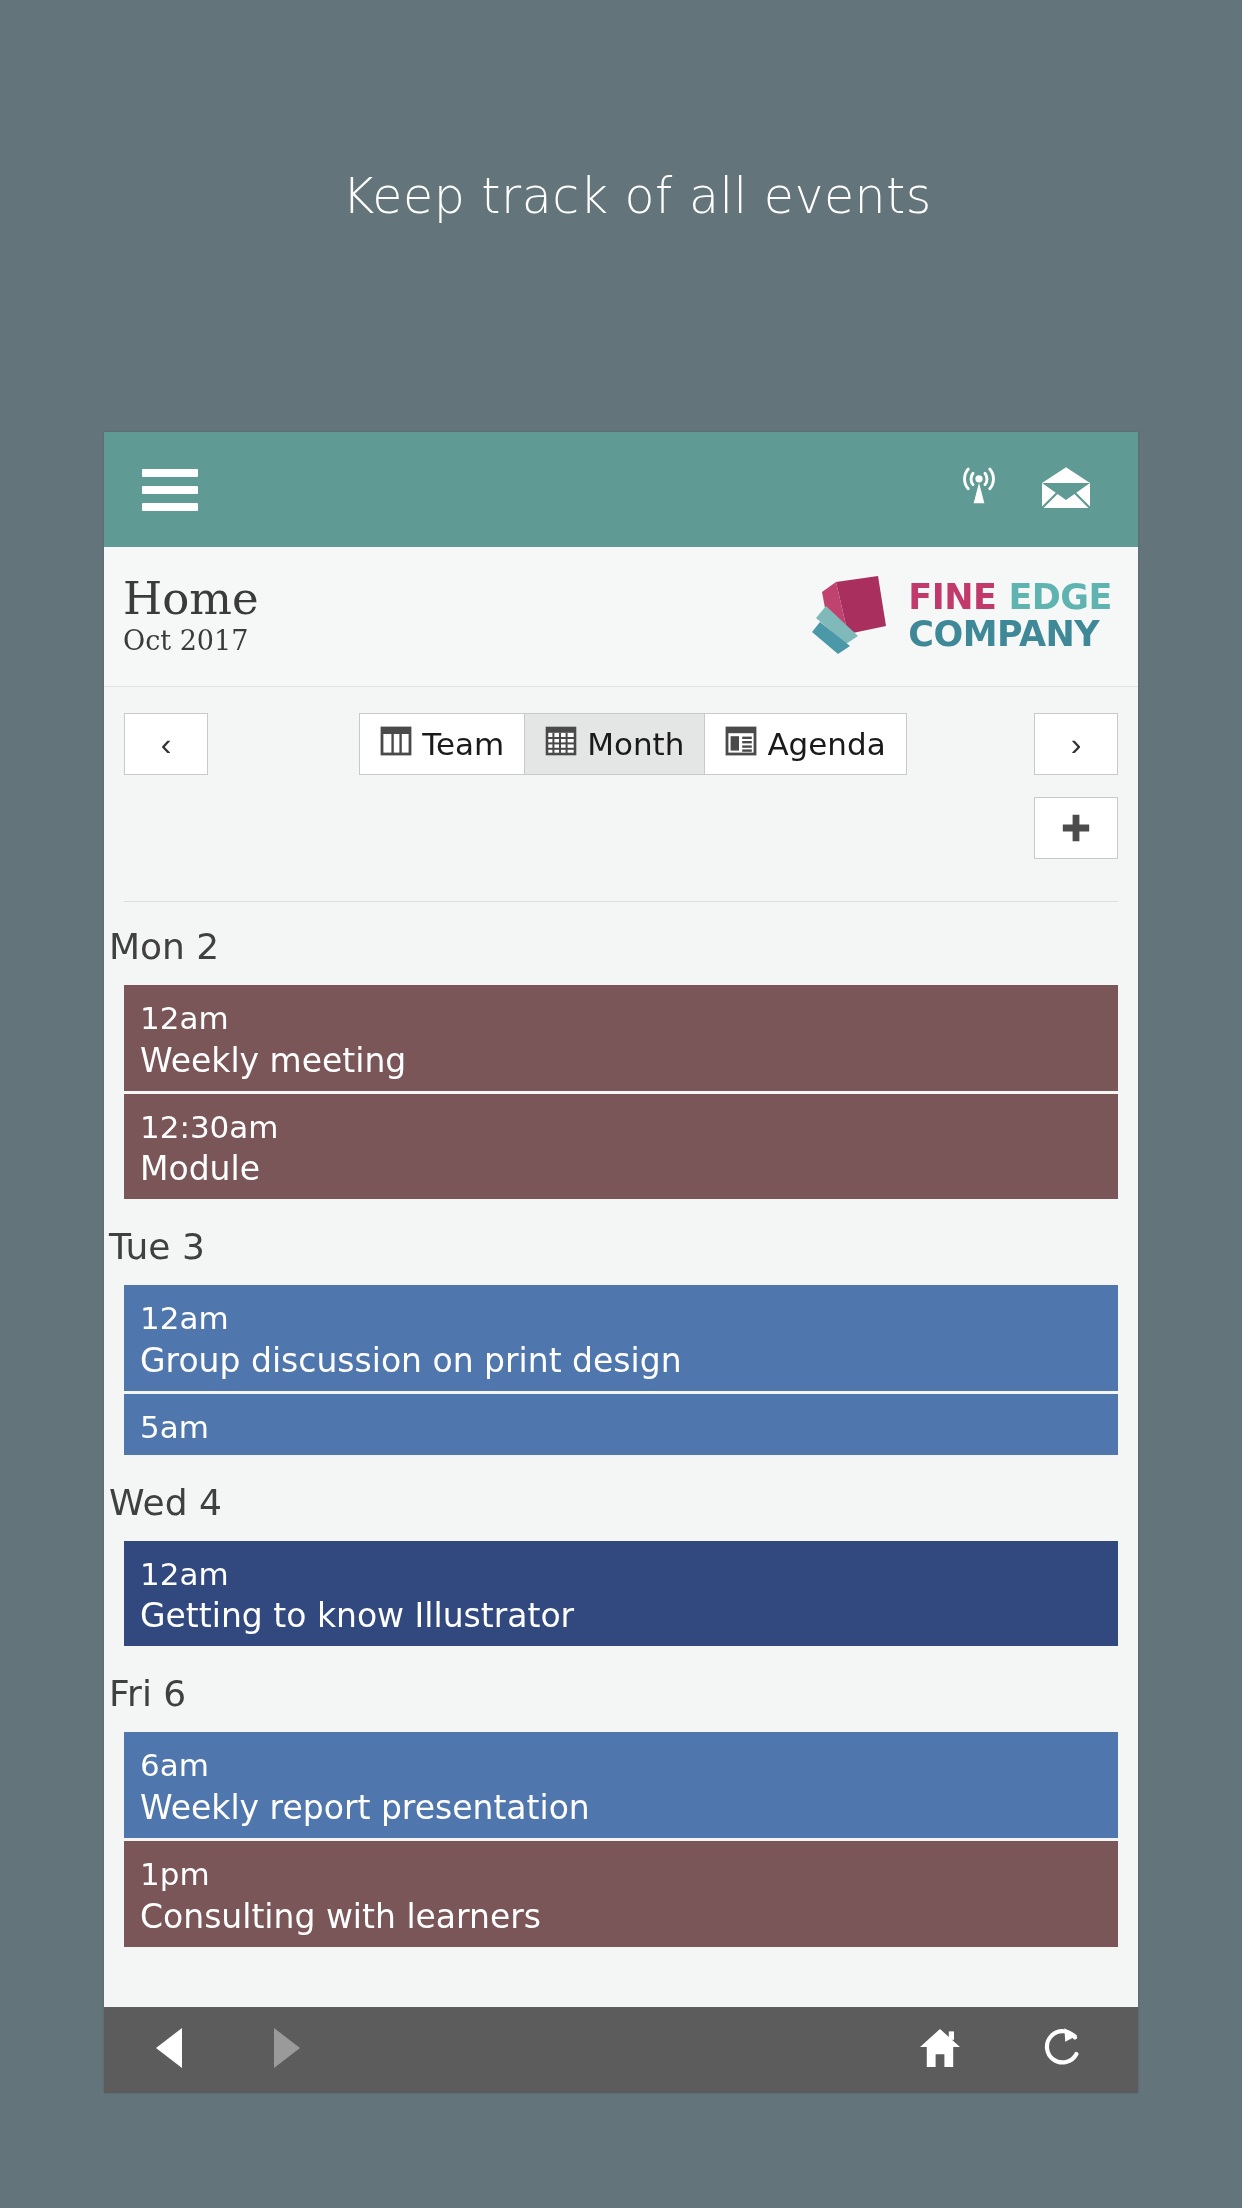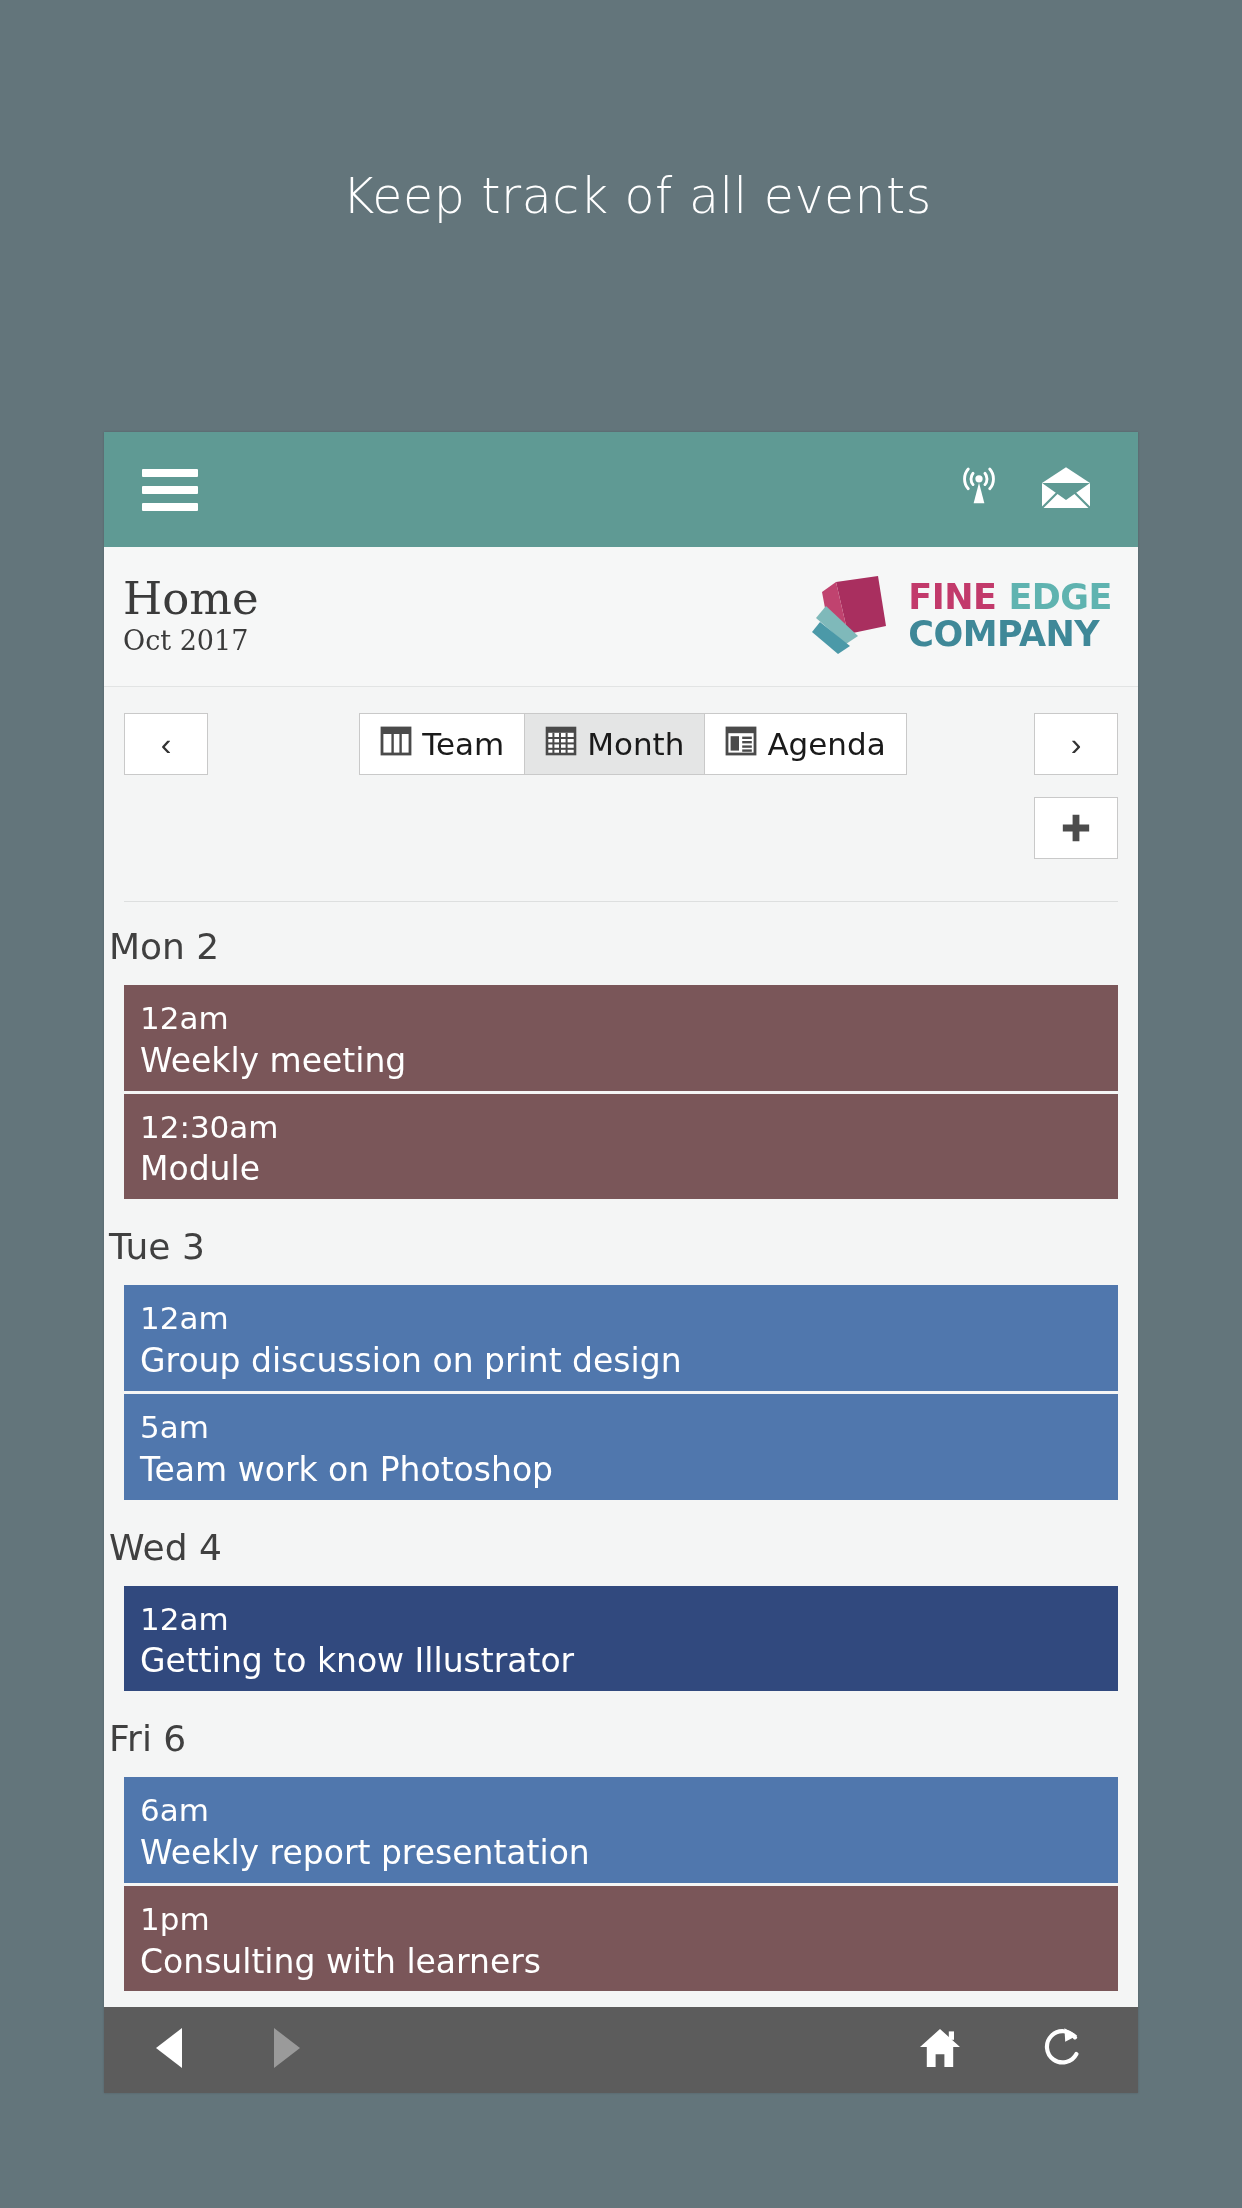--- a/index.html
+++ b/index.html
@@ -386,21 +386,20 @@
     </div>
 
     <div>
       <div class="day-label">Tue 3</div>
       <div class="event" style="background:#5077ad">
         <div class="event-time">12am</div>
         <div class="event-title">Group discussion on print design</div>
       </div>
       <div class="event" style="background:#5077ad">
         <div class="event-time">5am</div>
-        <div class="event-title">Team work on Photoshop</div>
       </div>
     </div>
 
     <div>
       <div class="day-label">Wed 4</div>
       <div class="event" style="background:#31497e">
         <div class="event-time">12am</div>
         <div class="event-title">Getting to know Illustrator</div>
       </div>
     </div>

